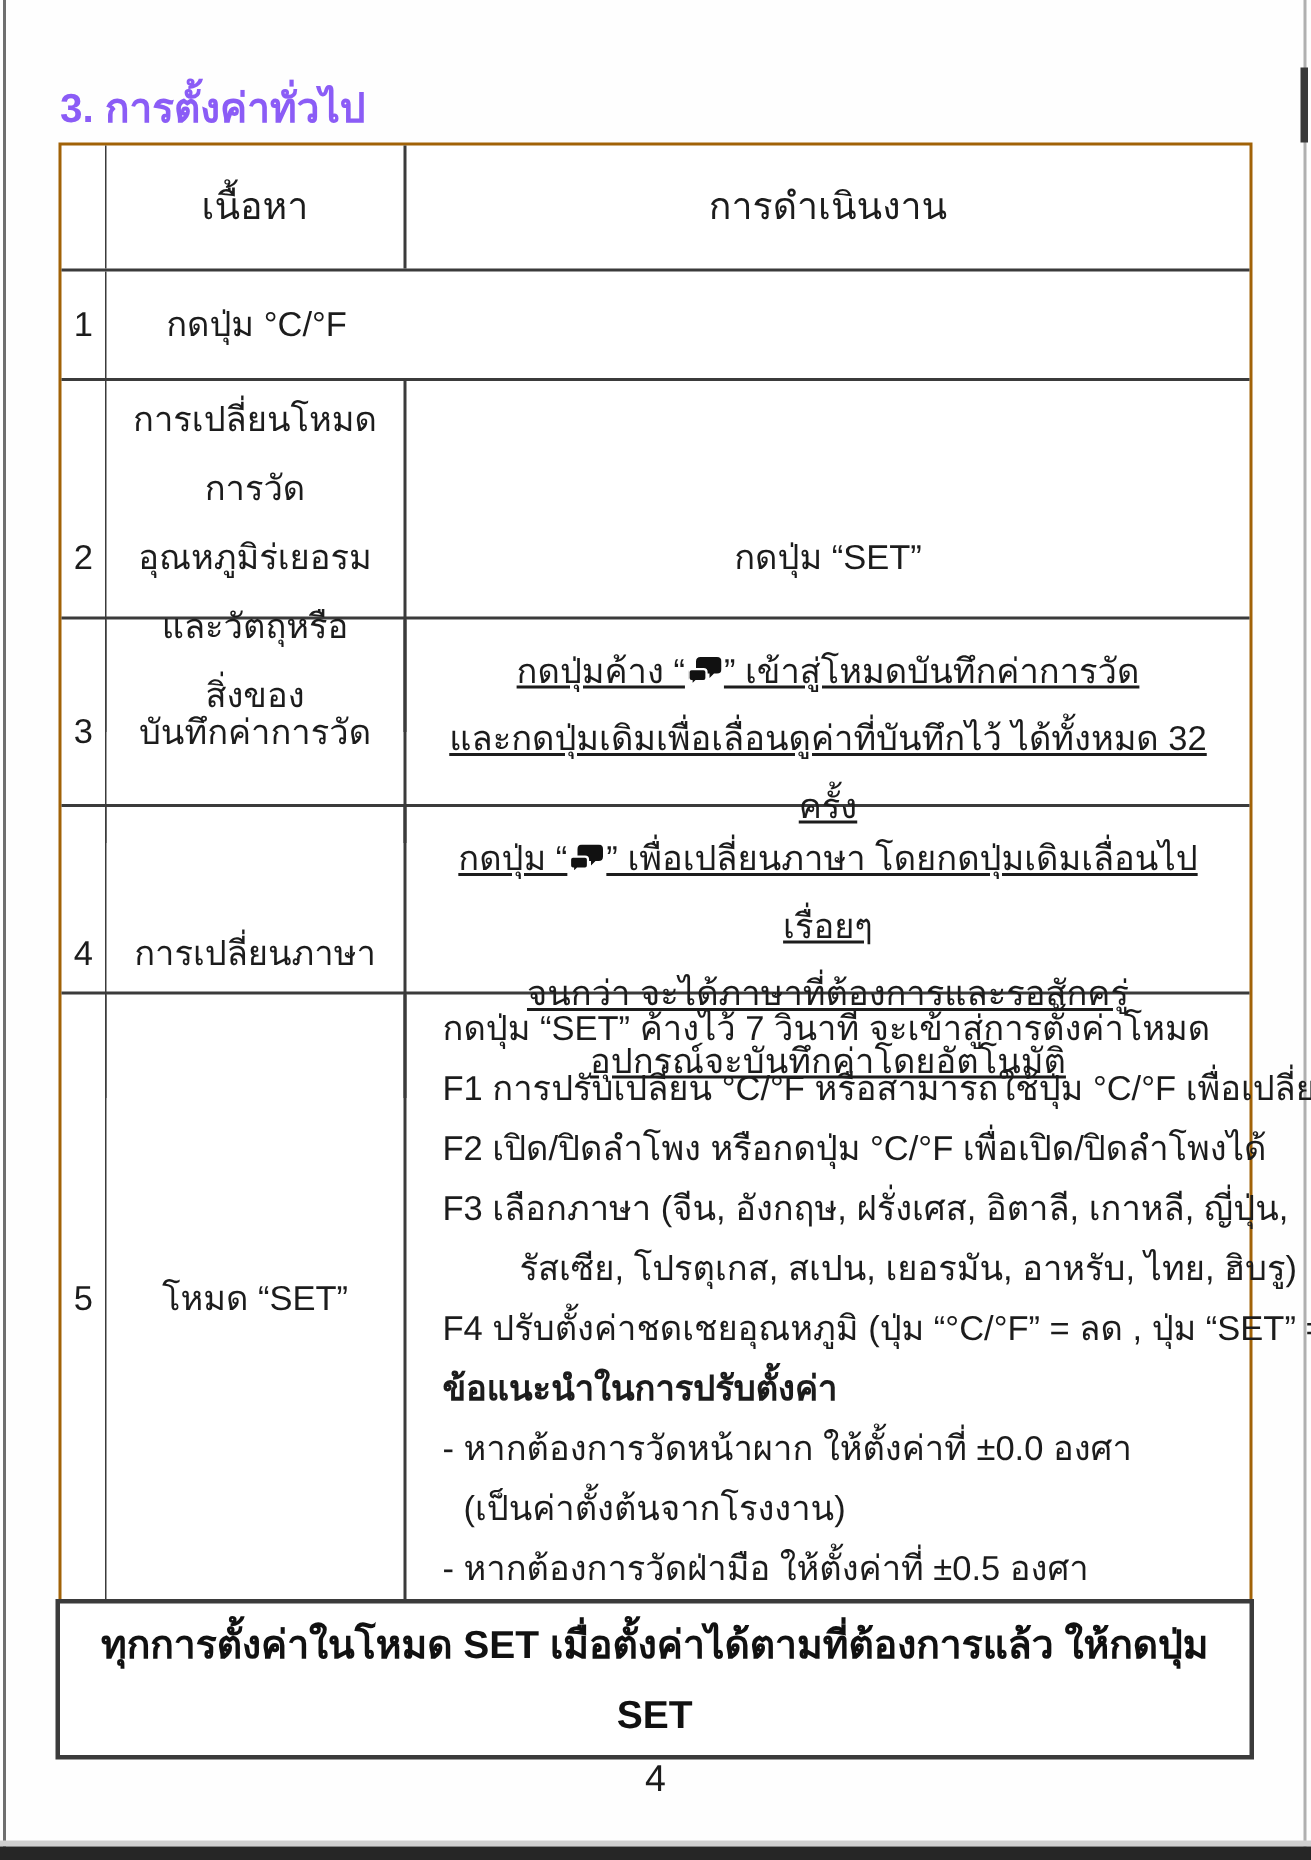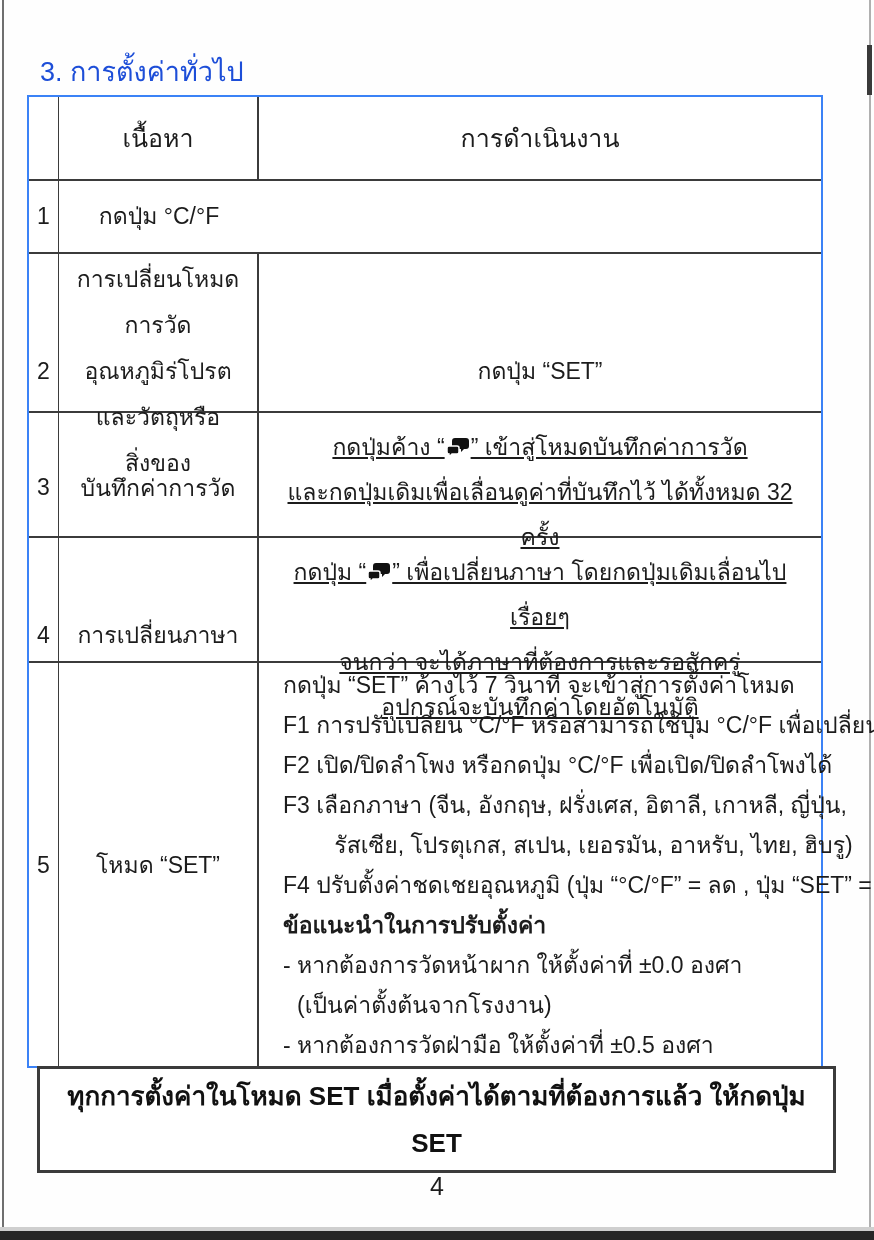--- a/index.html
+++ b/index.html
@@ -15,26 +15,26 @@
 
   
   .edge-left   { position: absolute; left: 2px; top: 0; width: 2px; height: 1240px; background: #6f6f6f; }
   .edge-right  { position: absolute; left: 869px; top: 0; width: 2px; height: 1240px; background: #b0b0b0; }
   .edge-right-dark { position: absolute; left: 867px; top: 45px; width: 5px; height: 50px; background: #3a3a3a; }
   .bottom-band { position: absolute; left: 0; bottom: 0; width: 874px; height: 9px; background: #262626; }
   .bottom-shade { position: absolute; left: 0; bottom: 9px; width: 874px; height: 4px; background: #cfcfcf; }
 
   .title {
     position: absolute; left: 40px; top: 50px;
-    font-size: 27px; font-weight: normal; color: #1d4ed8;
+    font-size: 27px; font-weight: bold; color: #8b5cf6;
   }
 
   .tbl {
-    position: absolute; left: 27px; top: 95px; width: 796px;
-    border: 2px solid #3b82f6;
+    position: absolute; left: 39px; top: 95px; width: 796px;
+    border: 2px solid #a16207;
     background: #fff;
   }
   .trow {
     display: grid;
     grid-template-columns: 30px 200px 1fr;
     border-bottom: 2px solid #3b3b3b;
   }
   .trow:last-child { border-bottom: none; }
   .cell { display: flex; align-items: center; justify-content: center; text-align: center; }
   .cell.no  { border-right: 1px solid #3b3b3b; font-size: 23px; }
@@ -102,21 +102,21 @@
     <div class="trow h-r1">
       <div class="cell no">1</div>
       <div class="cell op">กดปุ่ม  °C/°F</div>
     </div>
 
     <div class="trow h-r2">
       <div class="cell no">2</div>
       <div class="cell cnt">
         <div>
           <div>การเปลี่ยนโหมดการวัด</div>
-          <div>อุณหภูมิร่โปรต</div>
+          <div>อุณหภูมิร่เยอรม</div>
           <div>และวัตถุหรือสิ่งของ</div>
         </div>
       </div>
       <div class="cell op">กดปุ่ม “SET”</div>
     </div>
 
     <div class="trow h-r3">
       <div class="cell no">3</div>
       <div class="cell cnt">บันทึกค่าการวัด</div>
       <div class="cell op">

